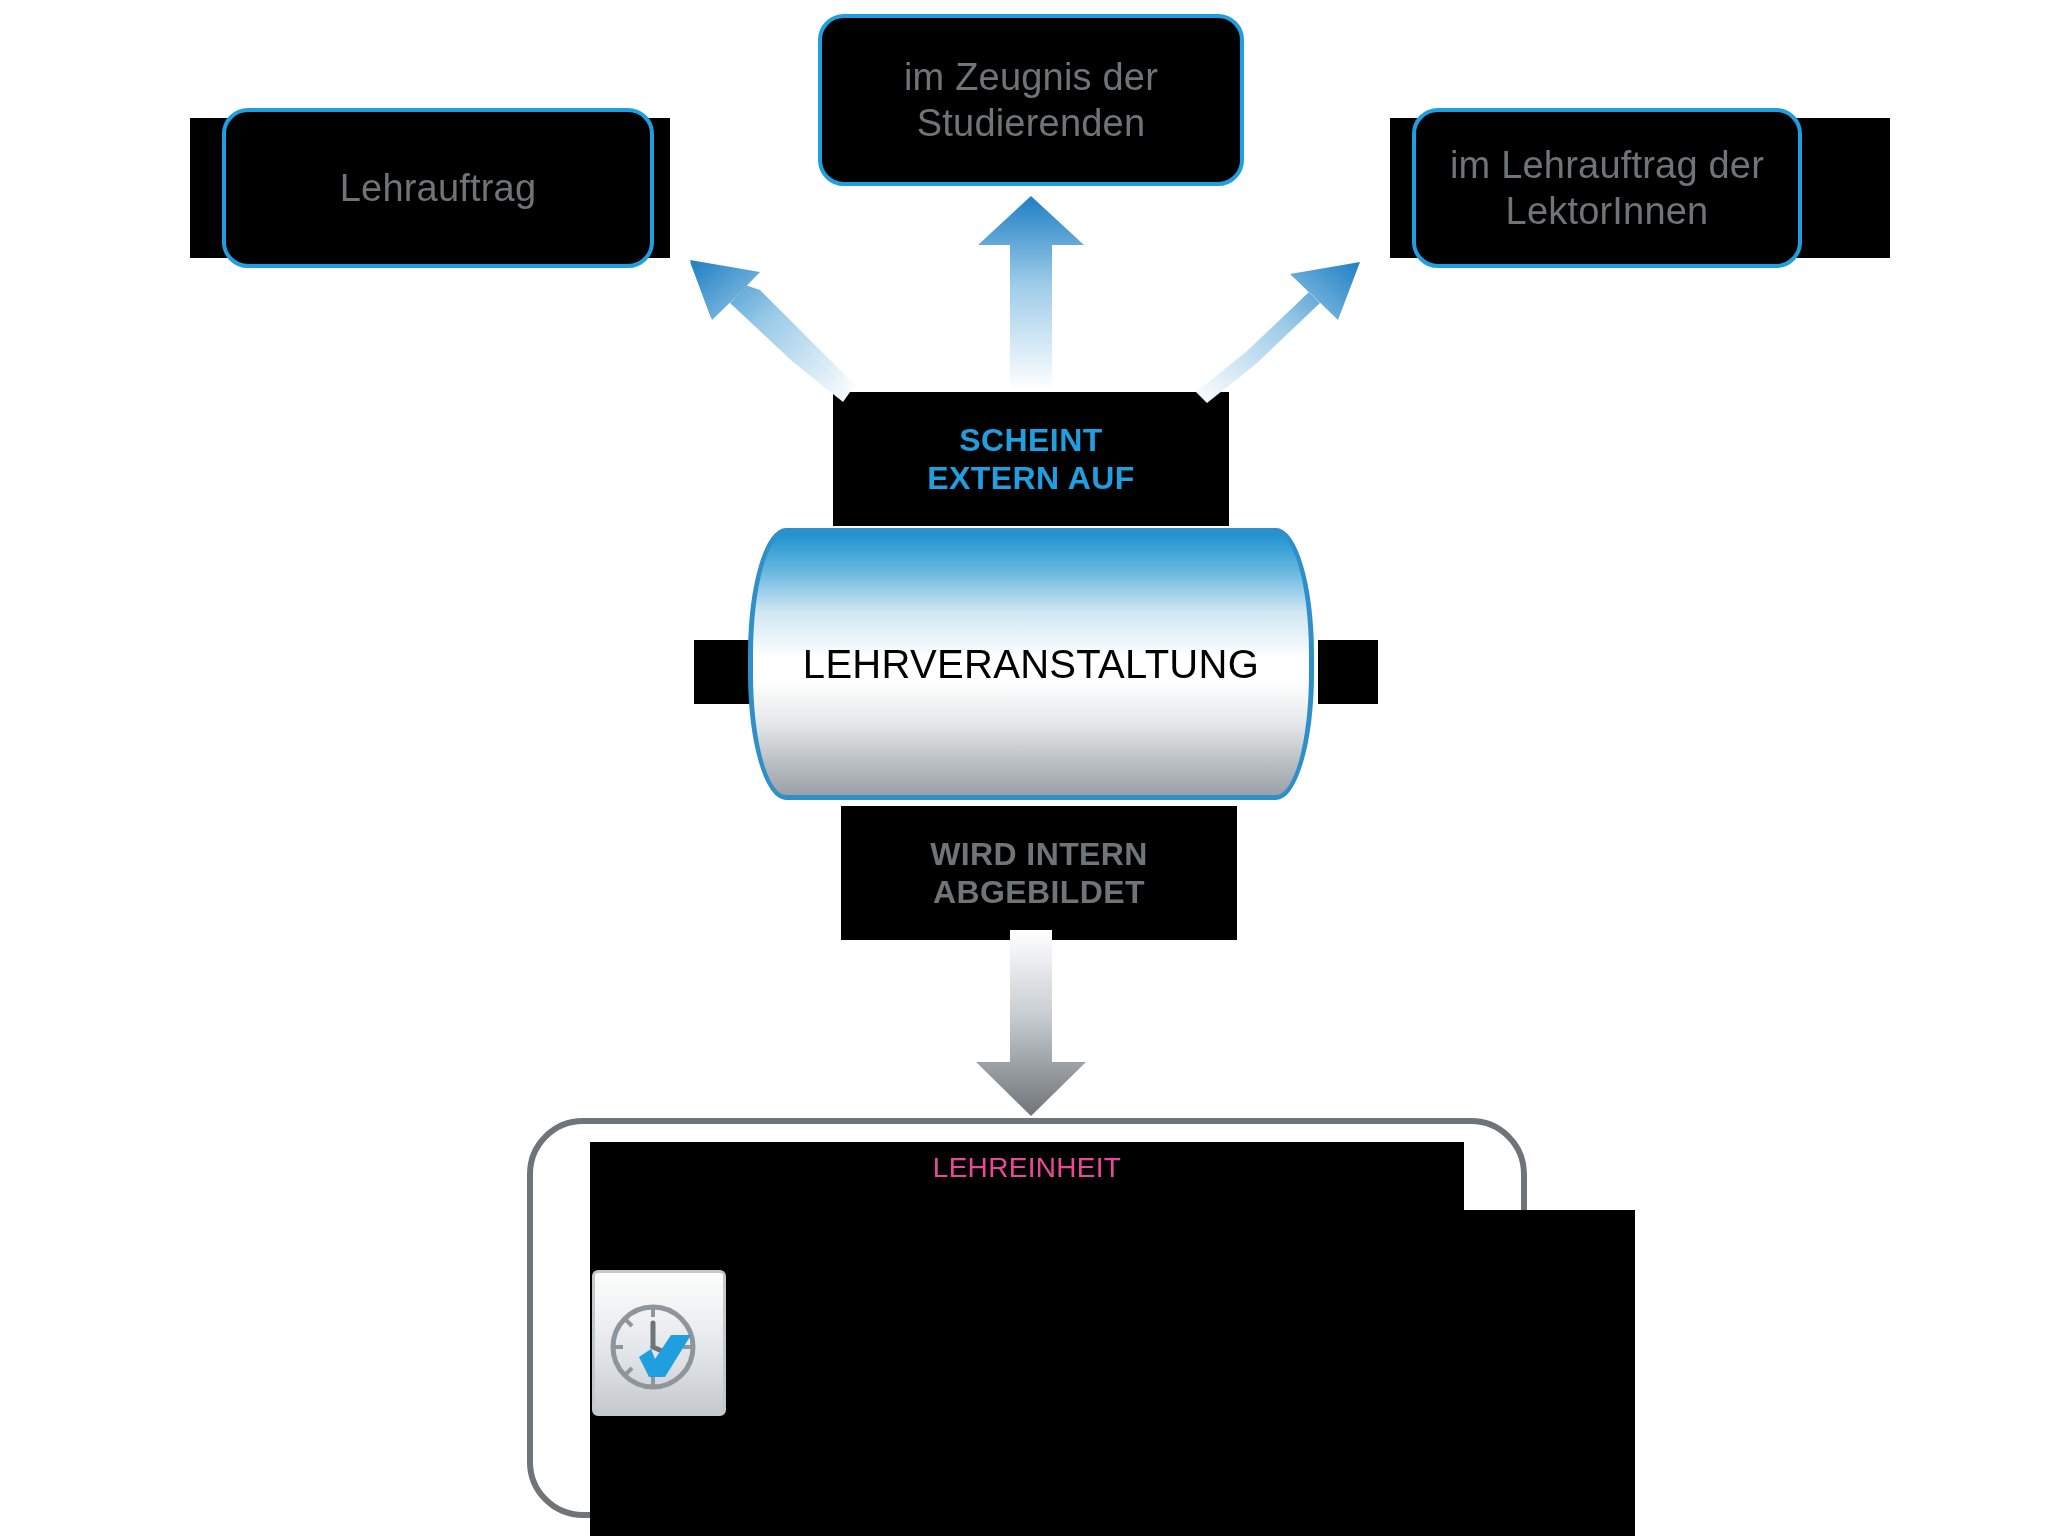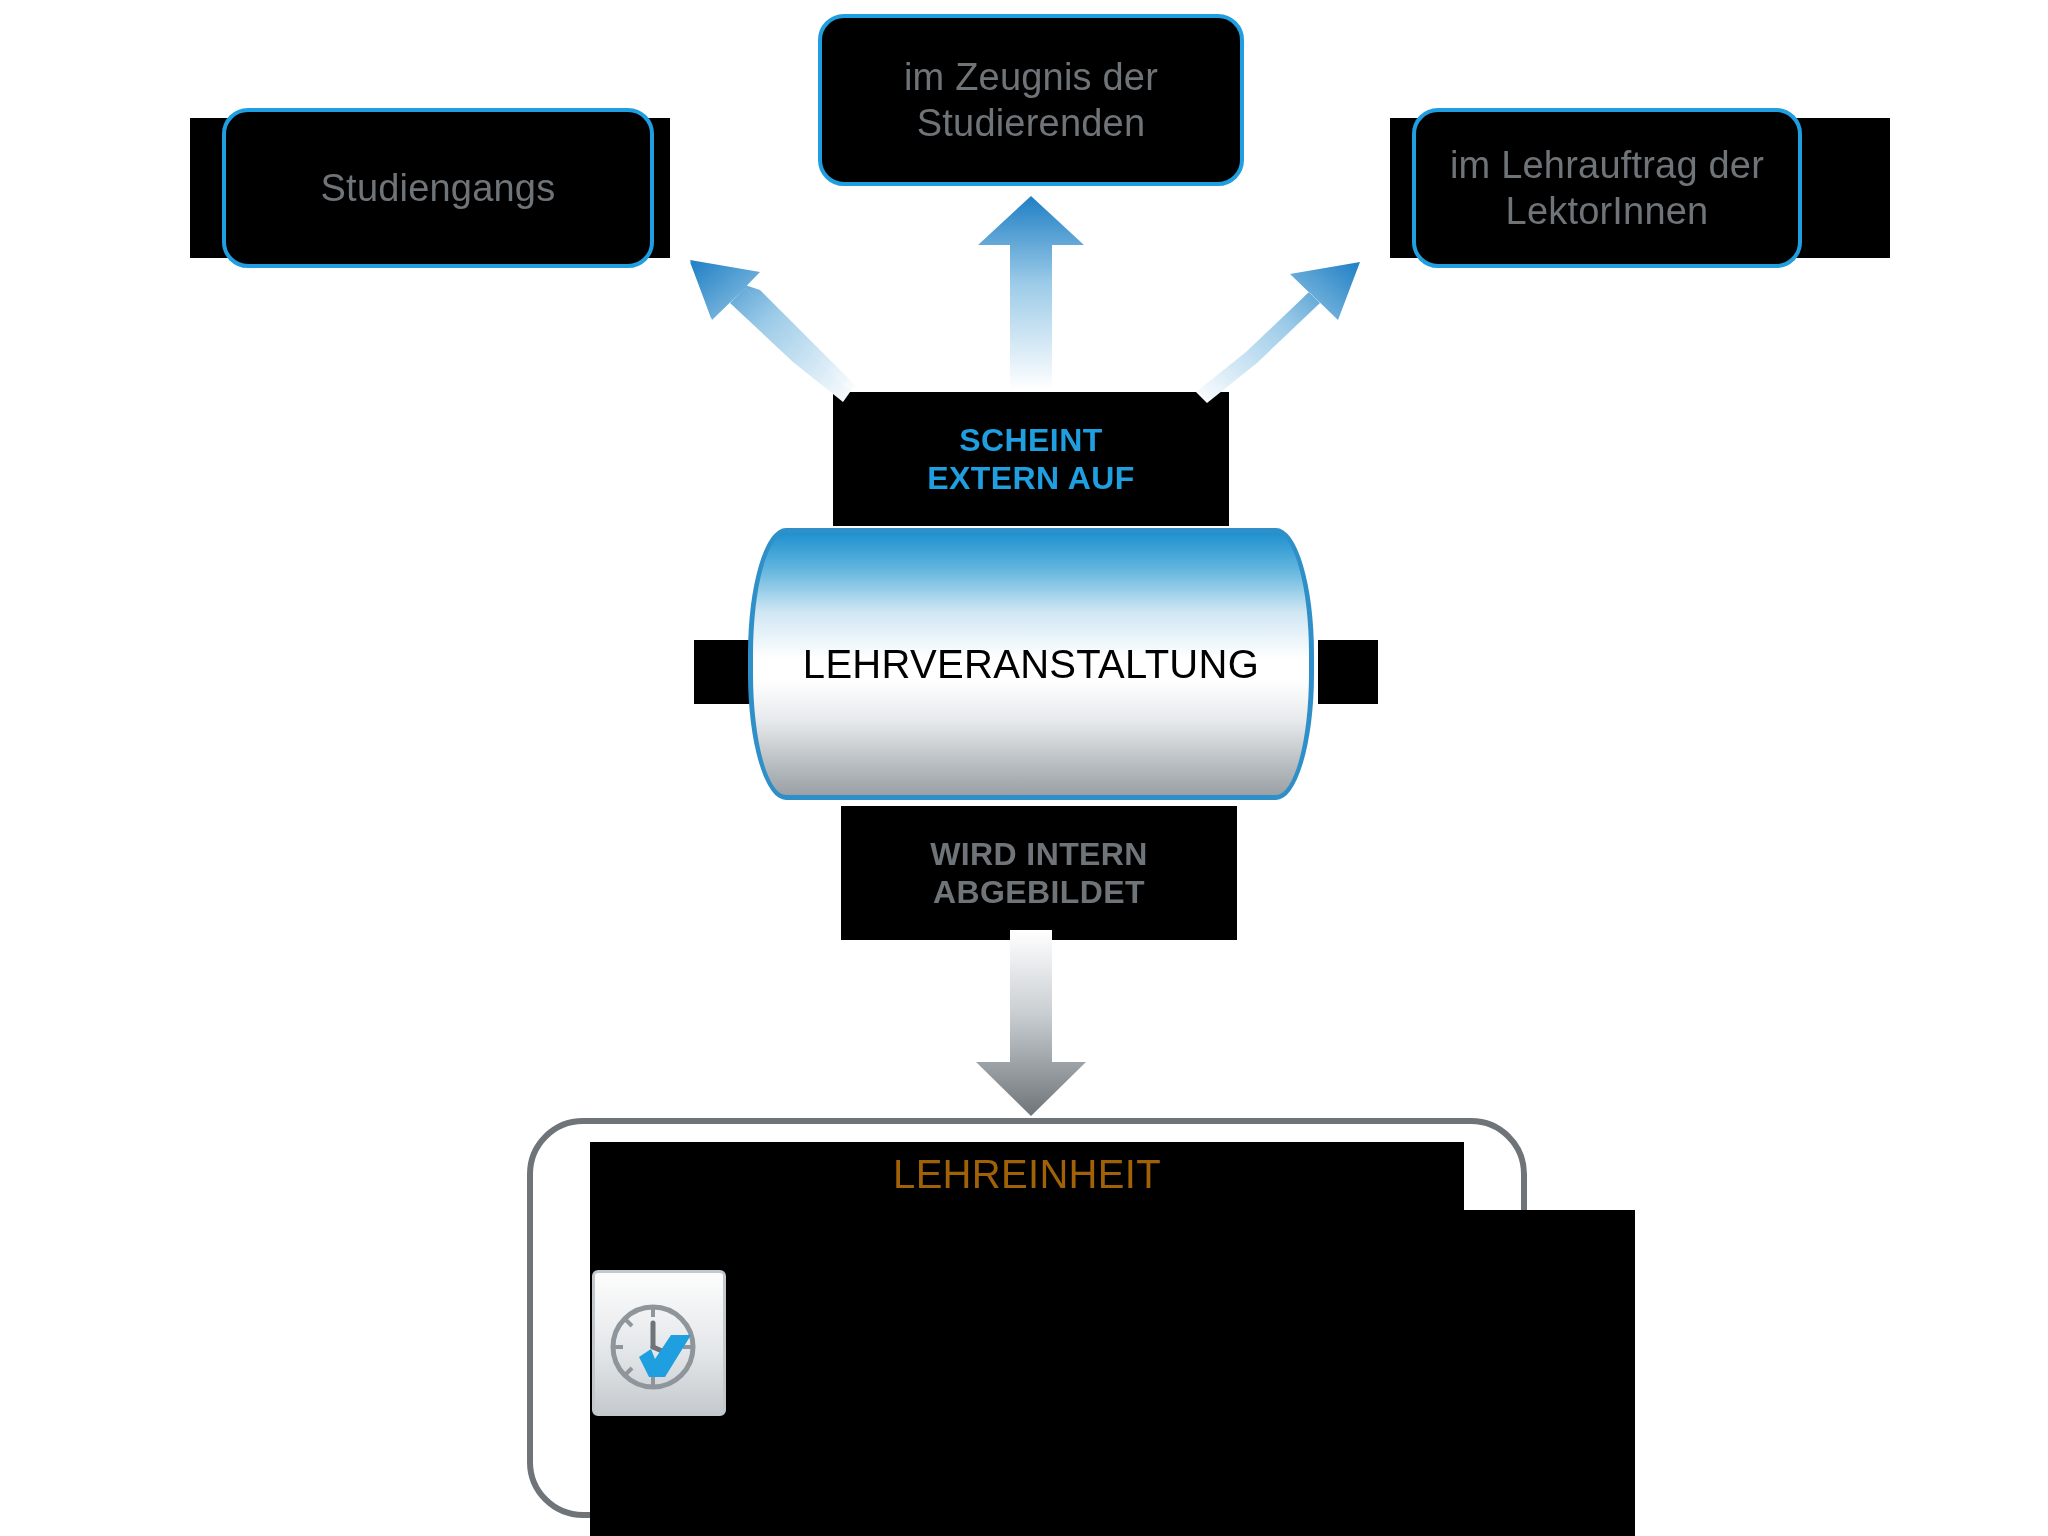--- a/index.html
+++ b/index.html
@@ -131,22 +131,22 @@
     height: 326px;
     background: #000000;
     z-index: 3;
   }
   .lehreinheit-label {
     position: absolute;
     left: 527px;
     top: 1152px;
     width: 1000px;
     text-align: center;
-    color: #a16207;
-    font-size: 40px;
+    color: #ec4899;
+    font-size: 28px;
     letter-spacing: .3px;
     z-index: 6;
   }
 
   
   .clock-icon {
     position: absolute;
     left: 592px;
     top: 1270px;
     width: 128px;
@@ -170,21 +170,21 @@
 </head>
 <body>
 
 <div class="canvas">
 
   <div class="plate" style="left:190px; top:118px; width:480px; height:140px;"></div>
   <div class="plate" style="left:828px; top:20px; width:400px; height:148px;"></div>
   <div class="plate" style="left:1390px; top:118px; width:500px; height:140px;"></div>
 
   <div class="node callout" style="left:222px; top:108px; width:432px; height:160px; flex-direction:column;">
-    <span class="txt">Studiengangs</span>
+    <span class="txt">Lehrauftrag</span>
   </div>
 
   <div class="node callout" style="left:818px; top:14px; width:426px; height:172px; flex-direction:column;">
     <span class="txt">im Zeugnis der</span>
     <span class="txt">Studierenden</span>
   </div>
 
   <div class="node callout" style="left:1412px; top:108px; width:390px; height:160px; flex-direction:column;">
     <span class="txt">im Lehrauftrag der</span>
     <span class="txt">LektorInnen</span>

